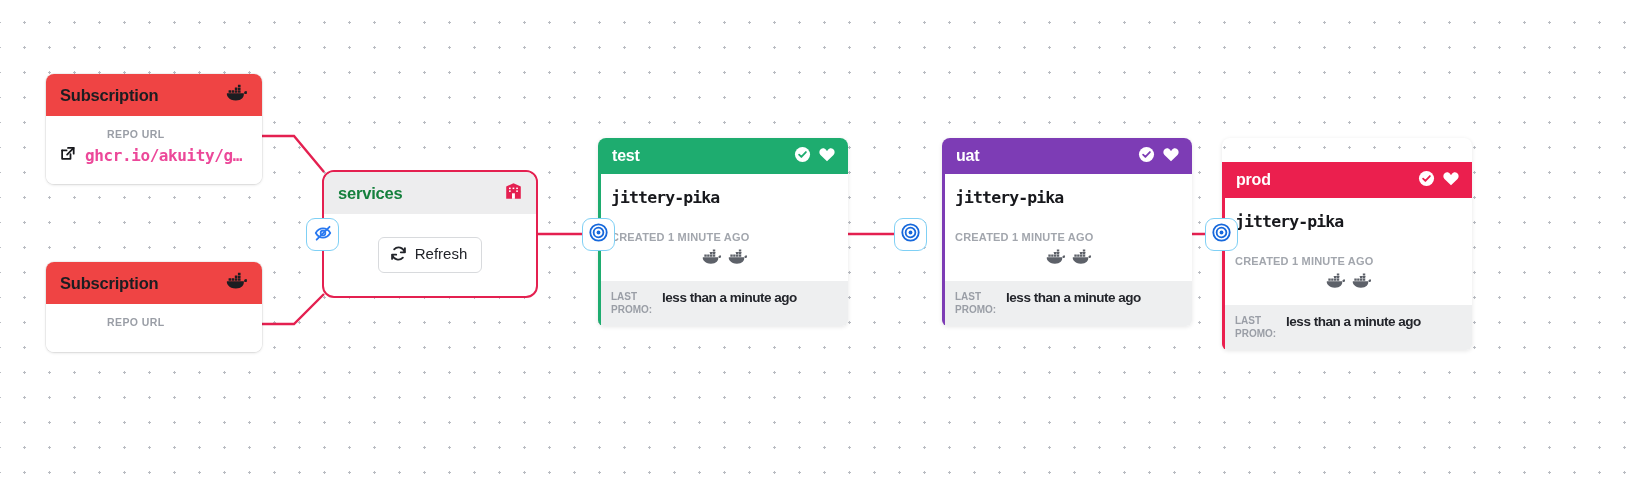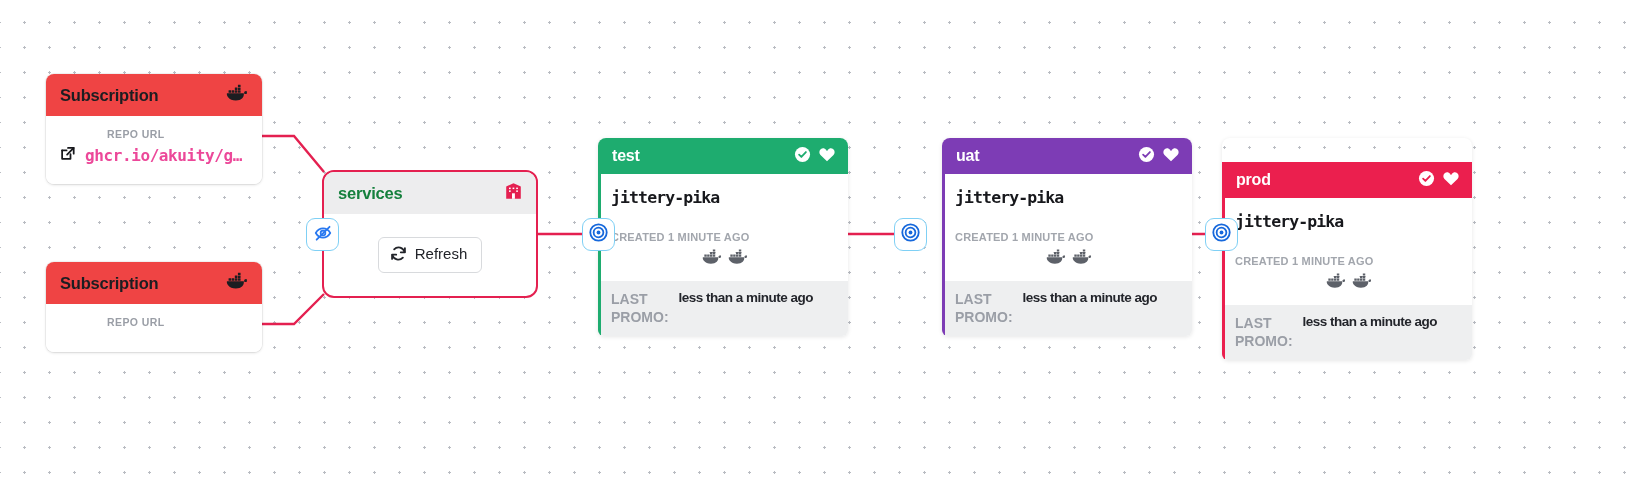--- a/index.html
+++ b/index.html
@@ -104,21 +104,21 @@
     margin-top: 24px; font-size: 11px; font-weight: 700;
     color: #a2a6ad; letter-spacing: .2px;
   }
   .freight-imgs { margin-top: 6px; display: flex; justify-content: center; gap: 6px; }
   .stage-foot {
     background: #eeeff0; display: flex; align-items: flex-start; gap: 10px;
     padding: 8px 10px 10px 10px;
     border-left-width: 3px; border-left-style: solid;
   }
   .foot-label {
-    font-size: 14px; font-weight: 600; color: #9a9ea6;
+    font-size: 10px; font-weight: 600; color: #9a9ea6;
     line-height: 1.25; text-align: left; white-space: pre-line; flex: 0 0 auto;
     padding-top: 2px;
   }
   .foot-value {
     font-family: Liberation Sans, sans-serif;
     font-size: 13.5px; font-weight: 700; color: #23252b;
     line-height: 1.35; text-align: left; letter-spacing: -.5px;
   }
 </style>
 </head>

